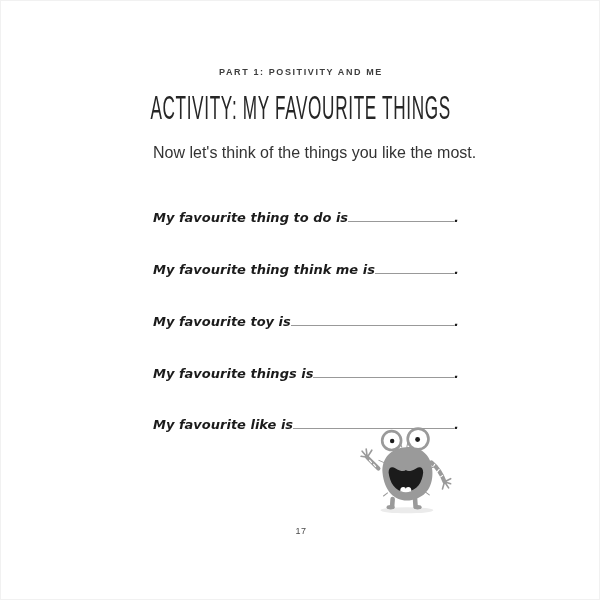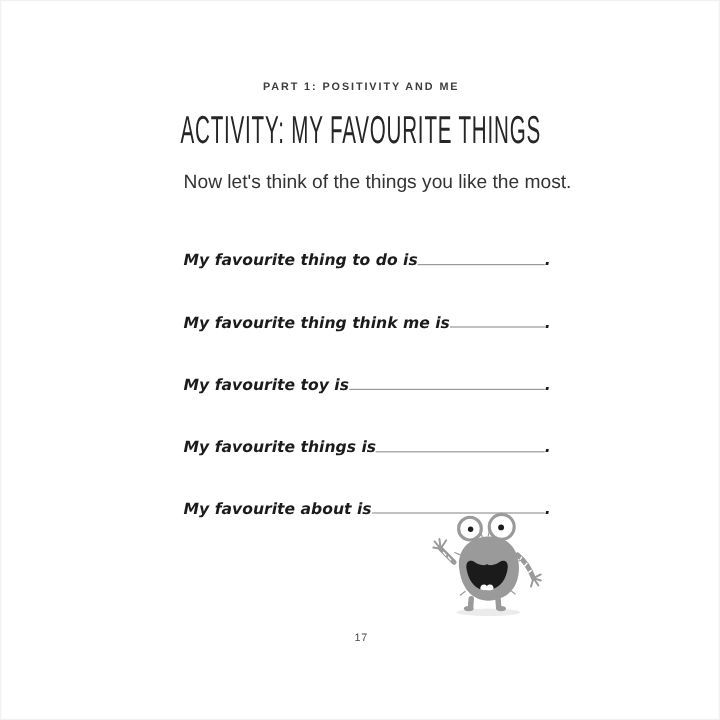--- a/index.html
+++ b/index.html
@@ -72,21 +72,21 @@
       <span class="fill-label">My favourite toy is</span>
       <span class="fill-line"></span>
       <span class="fill-period">.</span>
     </div>
       <div class="fill-row">
       <span class="fill-label">My favourite things is</span>
       <span class="fill-line"></span>
       <span class="fill-period">.</span>
     </div>
       <div class="fill-row">
-      <span class="fill-label">My favourite about is</span>
+      <span class="fill-label">My favourite like is</span>
       <span class="fill-line"></span>
       <span class="fill-period">.</span>
     </div>
     </div>
 
   <svg class="monster" viewBox="0 0 115 95" xmlns="http://www.w3.org/2000/svg">
 
     <ellipse cx="52" cy="89" rx="26" ry="3" fill="#ebebeb"></ellipse>
 
     <g stroke="#9a9a9a" stroke-linecap="round" fill="none">

